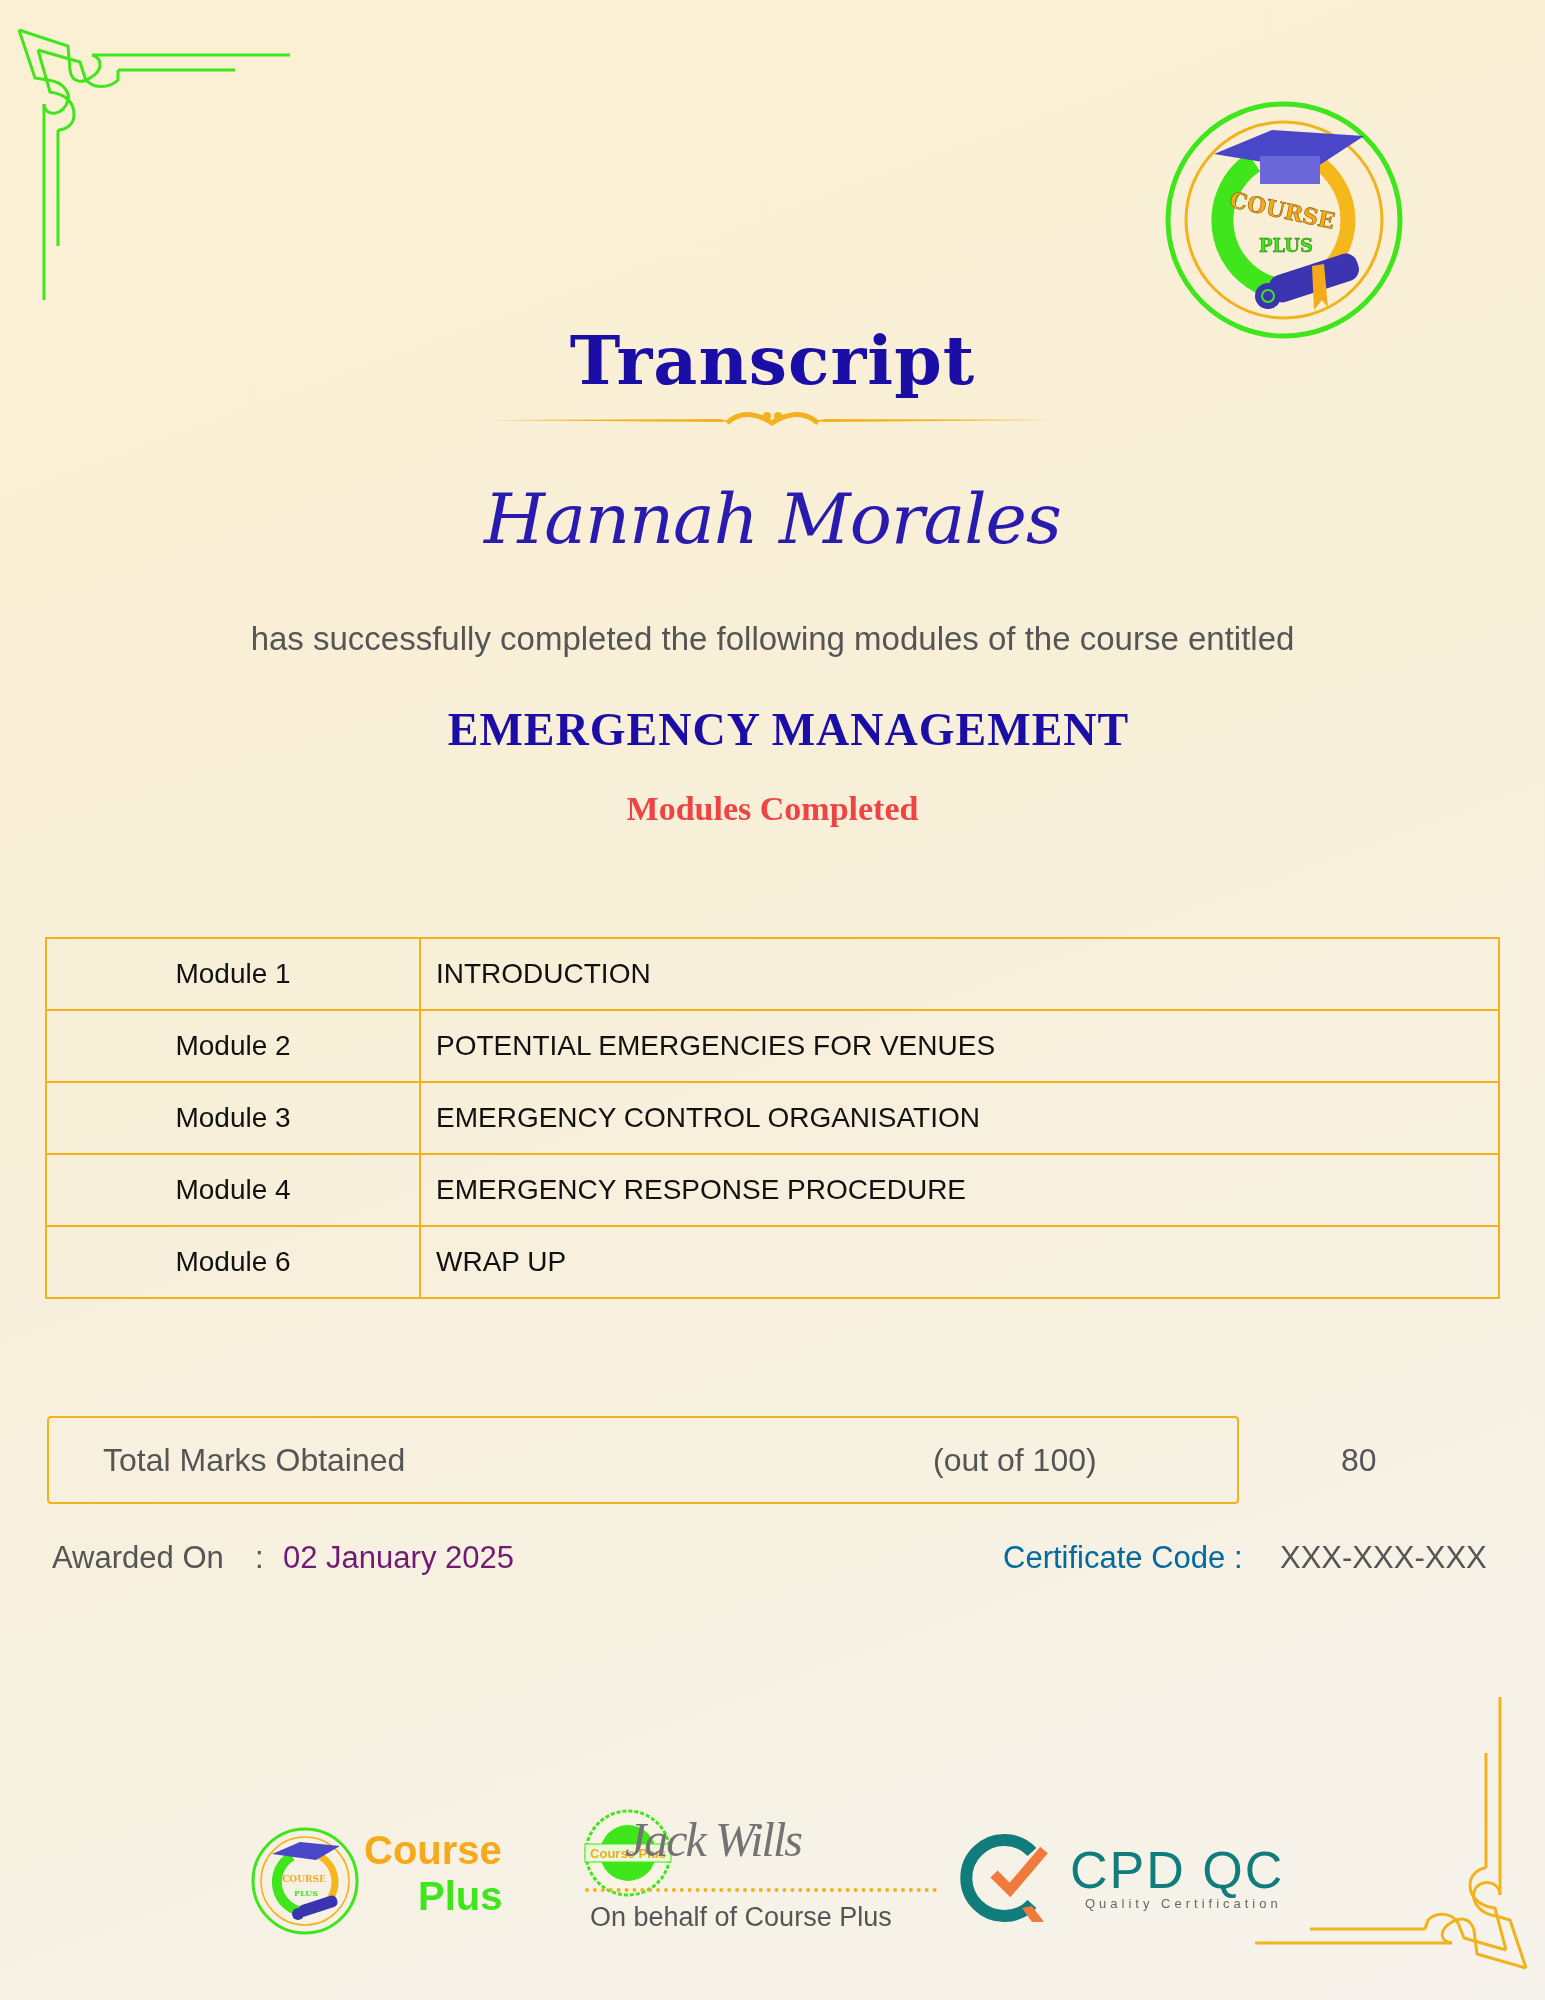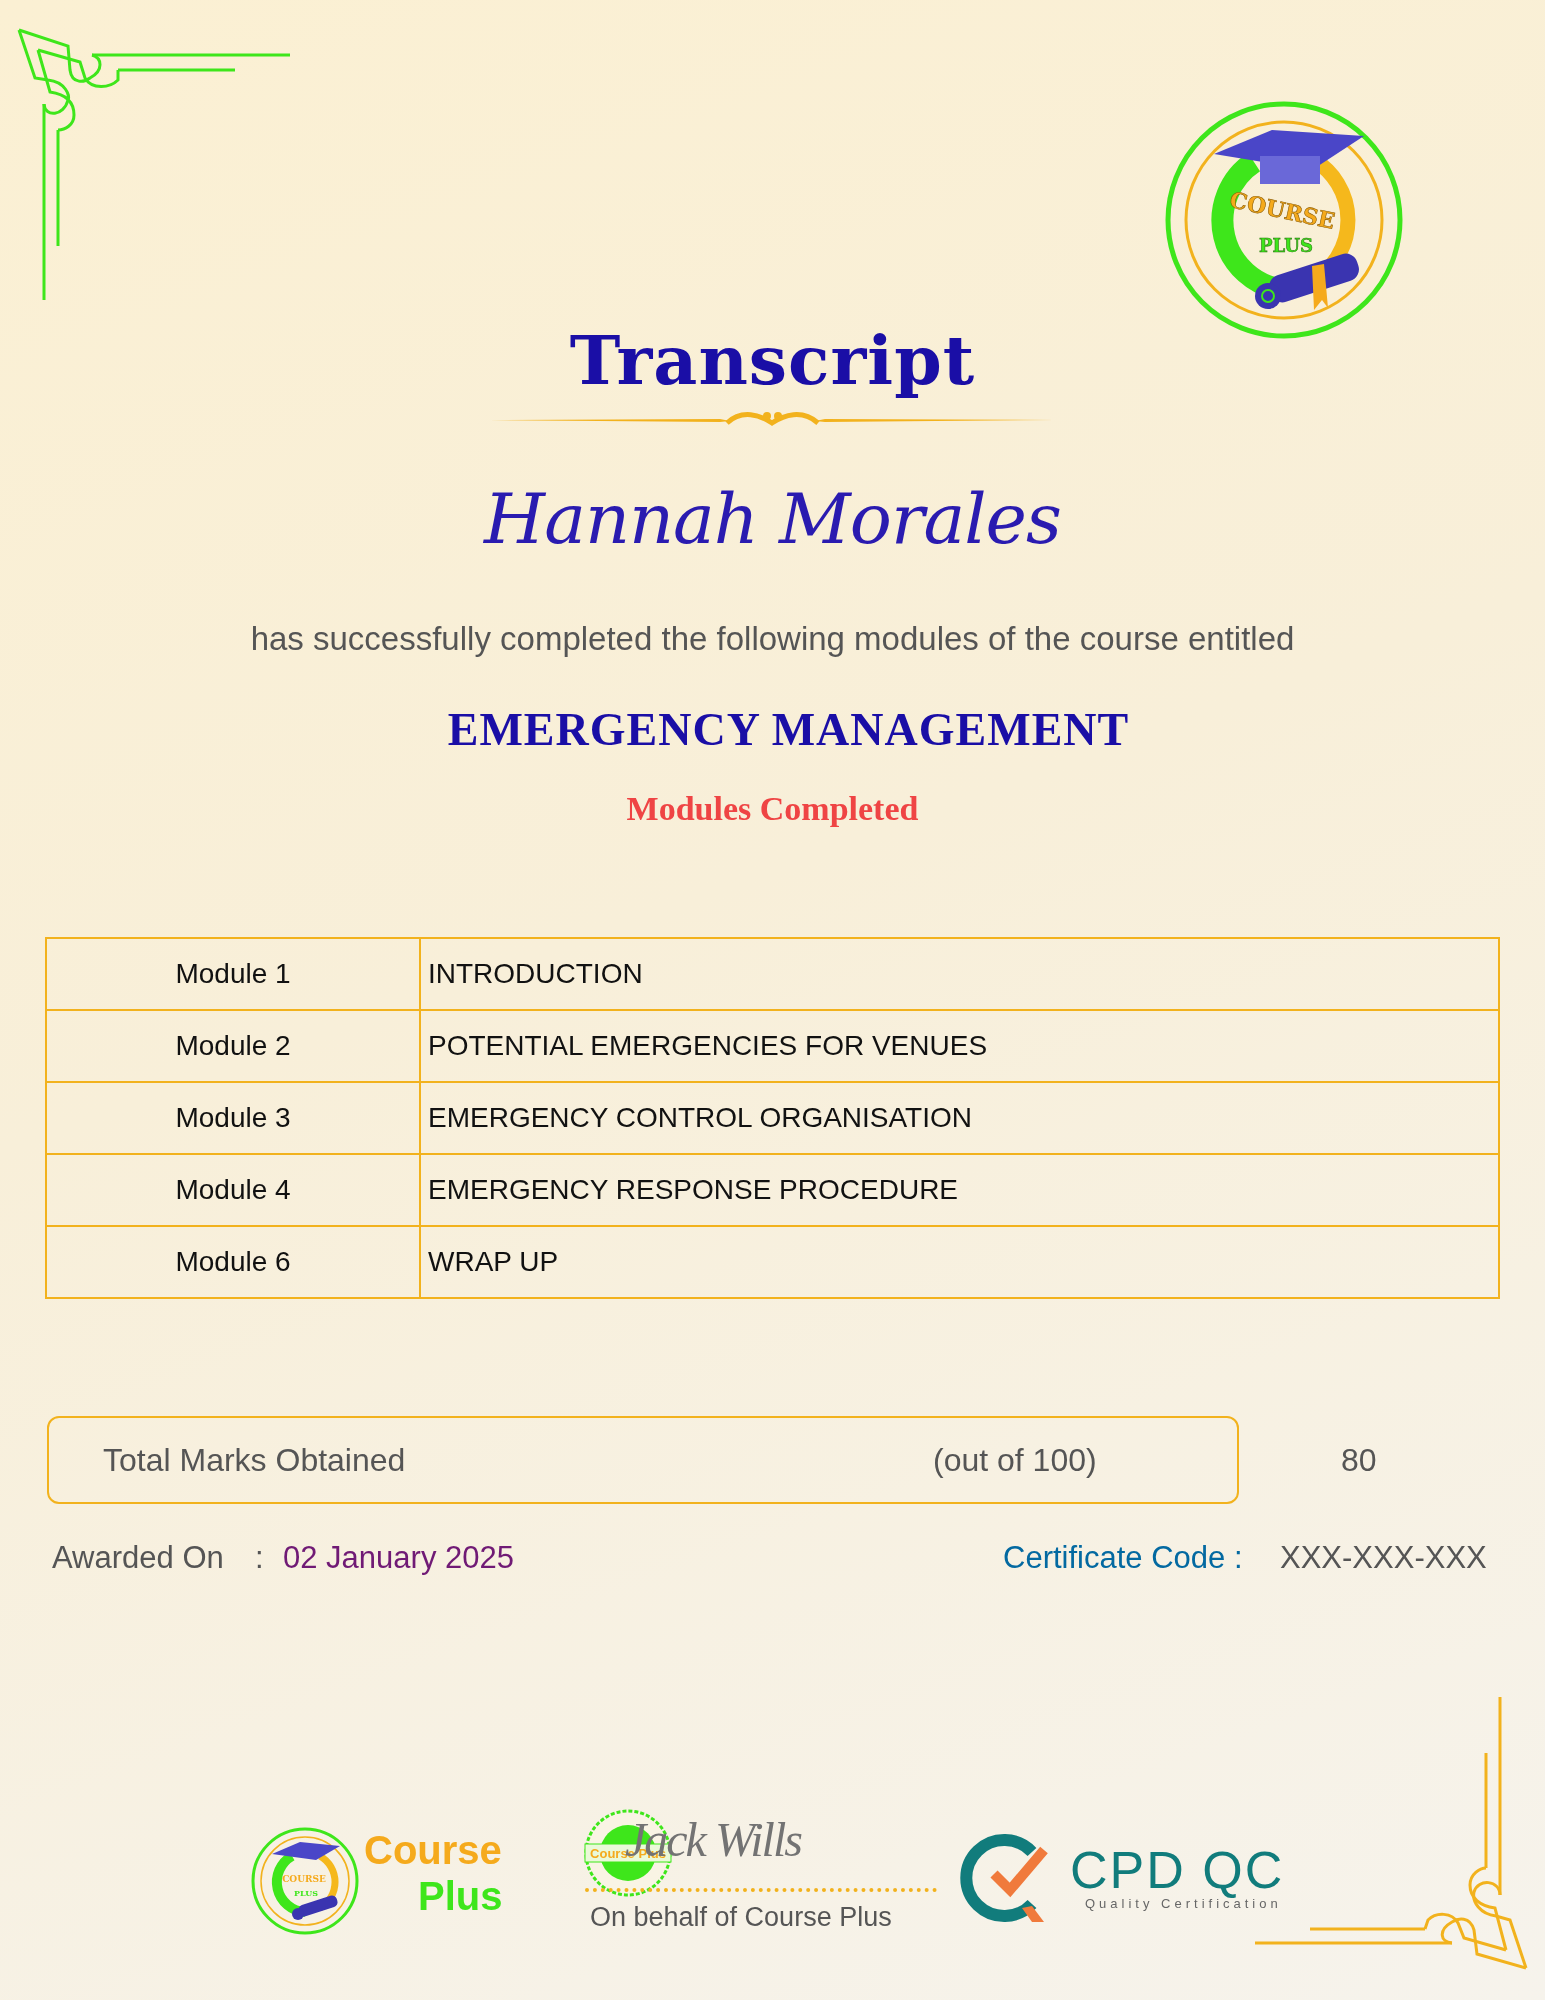--- a/index.html
+++ b/index.html
@@ -42,25 +42,25 @@
   }
 
   #modules-table {
     left: 45px; top: 937px; width: 1455px; border-collapse: collapse;
     font-family: "Liberation Sans", sans-serif;
   }
   #modules-table td {
     border: 2px solid #f2b21d; height: 68px; font-size: 28px; color: #111;
   }
   #modules-table td.mod-num { width: 370px; text-align: center; }
-  #modules-table td.mod-title { padding-left: 7px; margin-left: 48px; }
+  #modules-table td.mod-title { padding-left: 15px; margin-left: 48px; }
 
   #marks-box {
     left: 47px; top: 1416px; width: 1192px; height: 88px;
-    border: 2px solid #f2b21d; border-radius: 12px; box-sizing: border-box;
+    border: 2px solid #f2b21d; border-radius: 4px; box-sizing: border-box;
     font-family: "Liberation Sans", sans-serif; font-size: 32px; color: #555;
   }
   #marks-label { left: 54px; top: 24px; }
   #marks-outof { left: 884px; top: 24px; }
   #marks-value { left: 1292px; top: 24px; }
 
   #awarded-label { left: 52px; top: 1540px; font-family: "Liberation Sans", sans-serif; font-size: 31px; color: #555; }
   #awarded-sep { left: 255px; top: 1540px; font-family: "Liberation Sans", sans-serif; font-size: 31px; color: #555; }
   #awarded-date { left: 283px; top: 1540px; font-family: "Liberation Sans", sans-serif; font-size: 31px; color: #701a75; }
   #cert-label { left: 1003px; top: 1540px; font-family: "Liberation Sans", sans-serif; font-size: 31px; color: #0369a1; text-align: center; }

